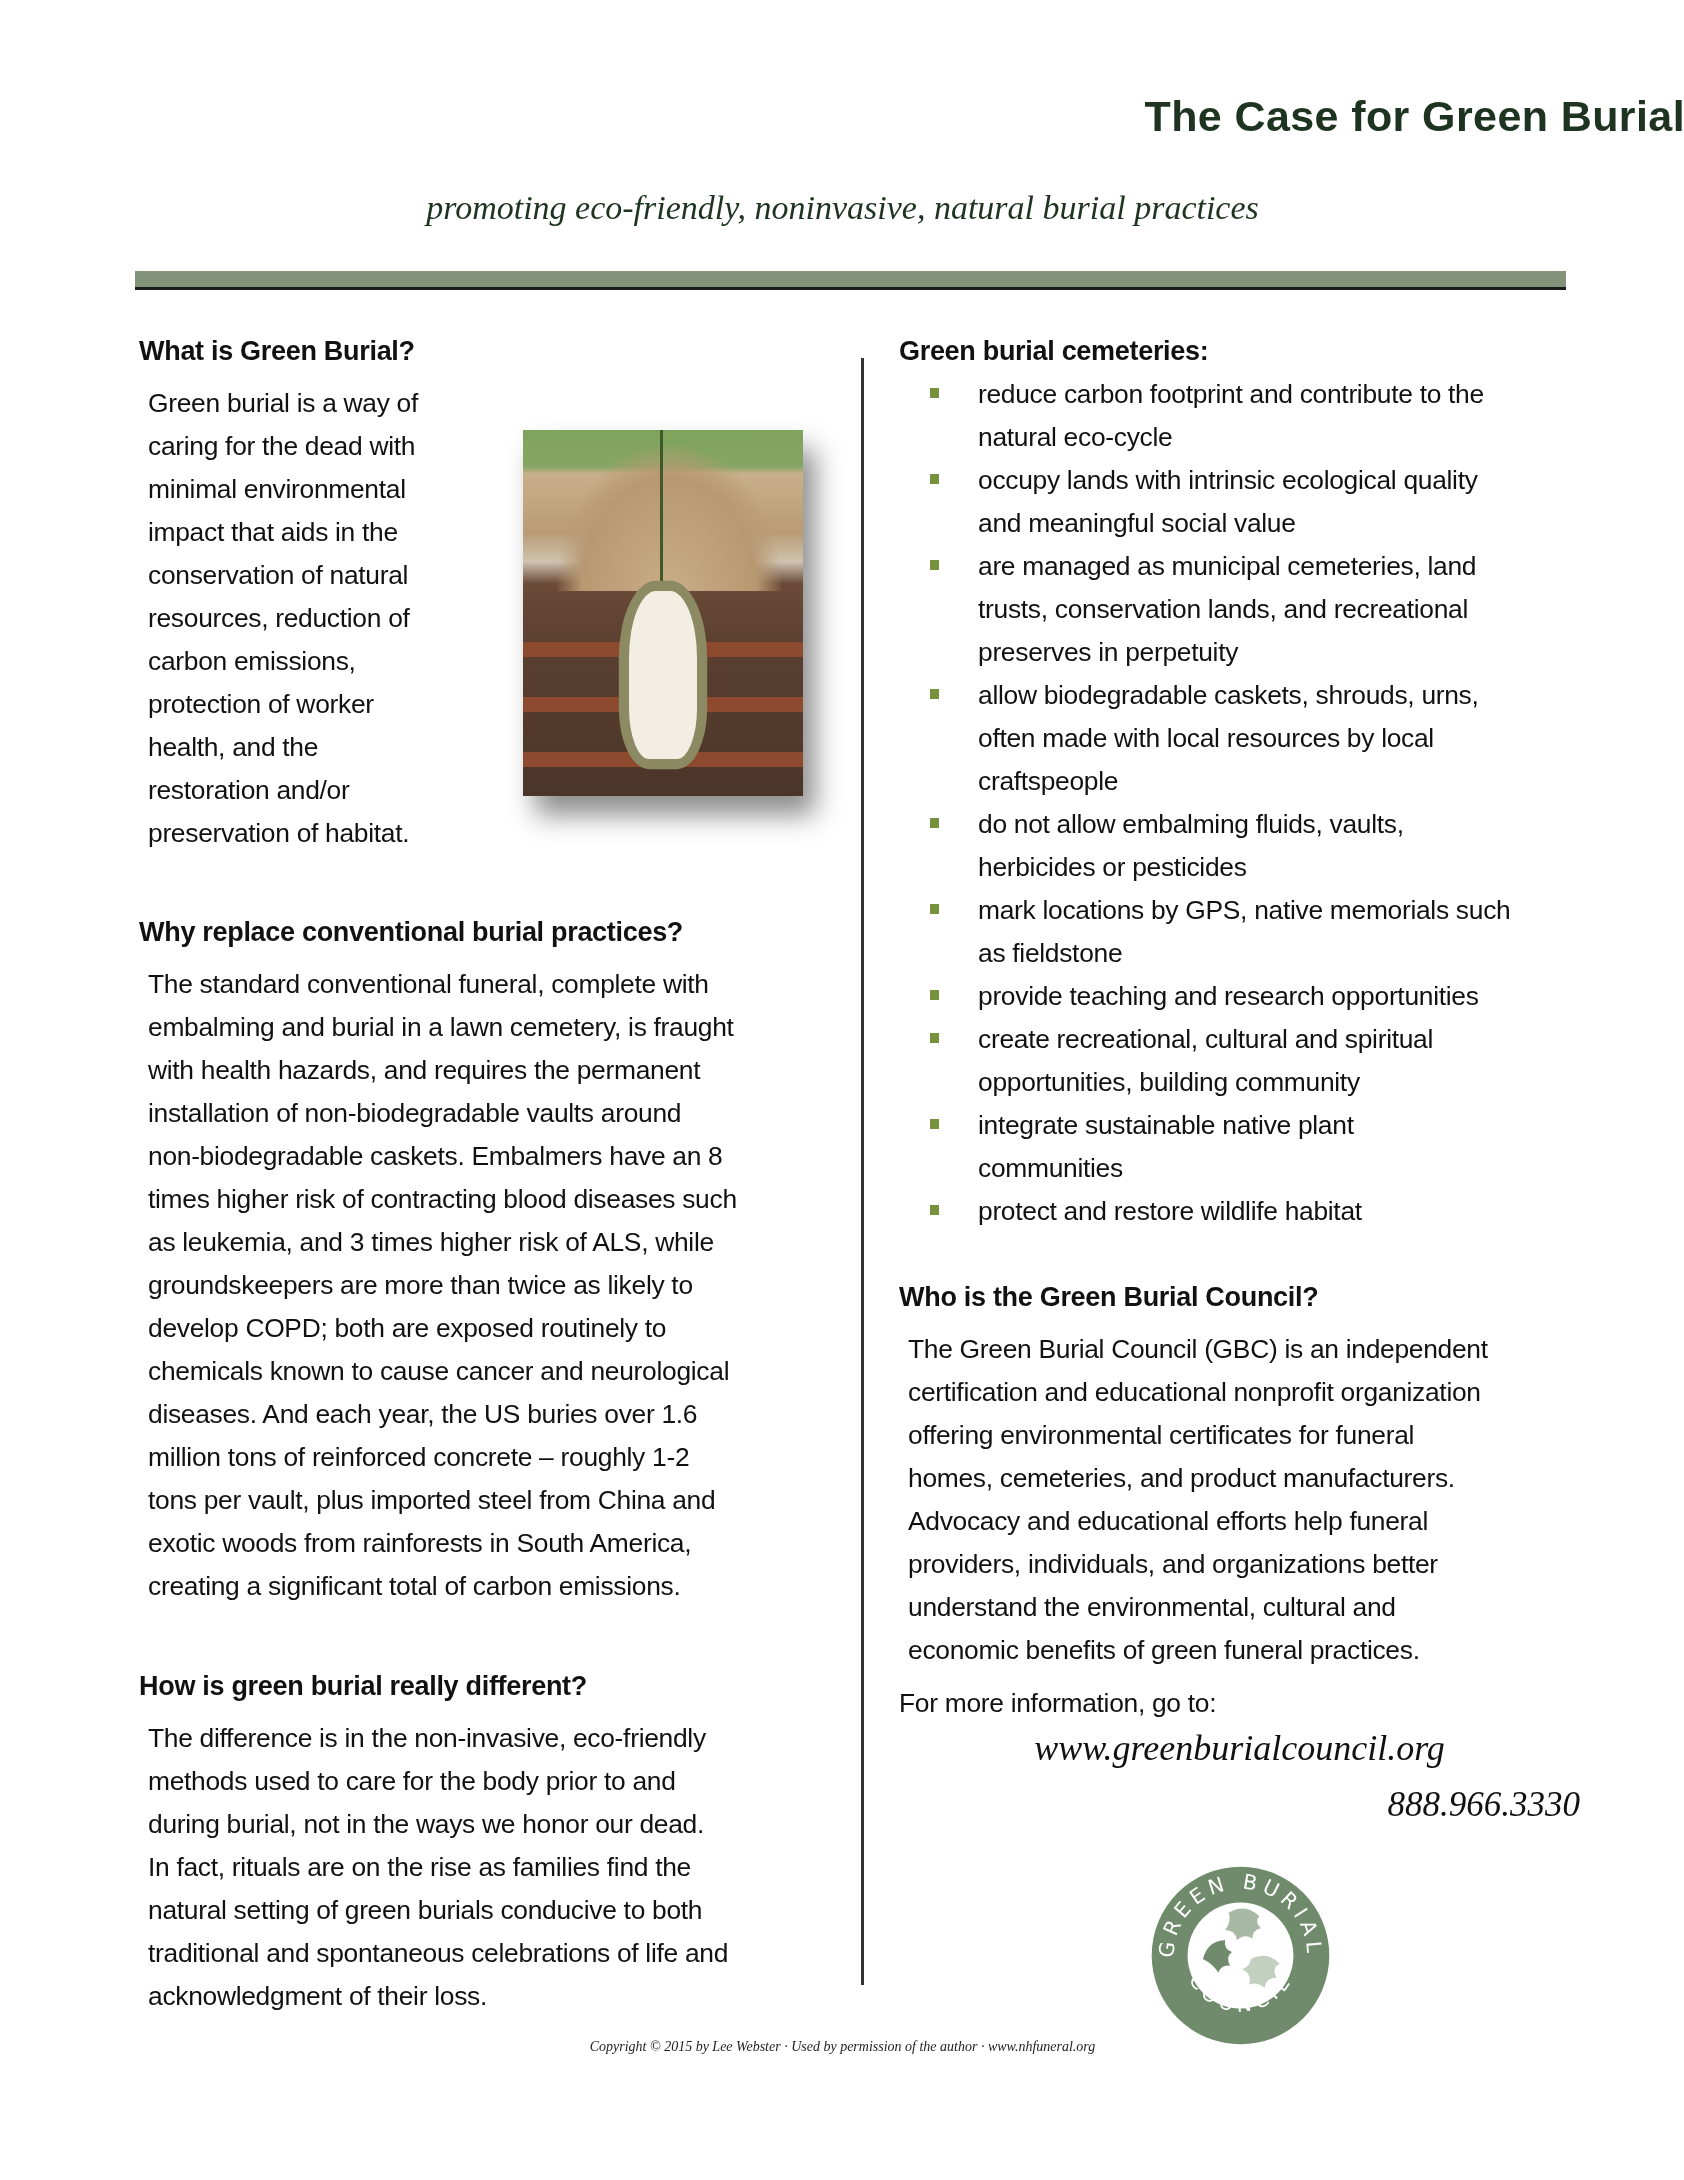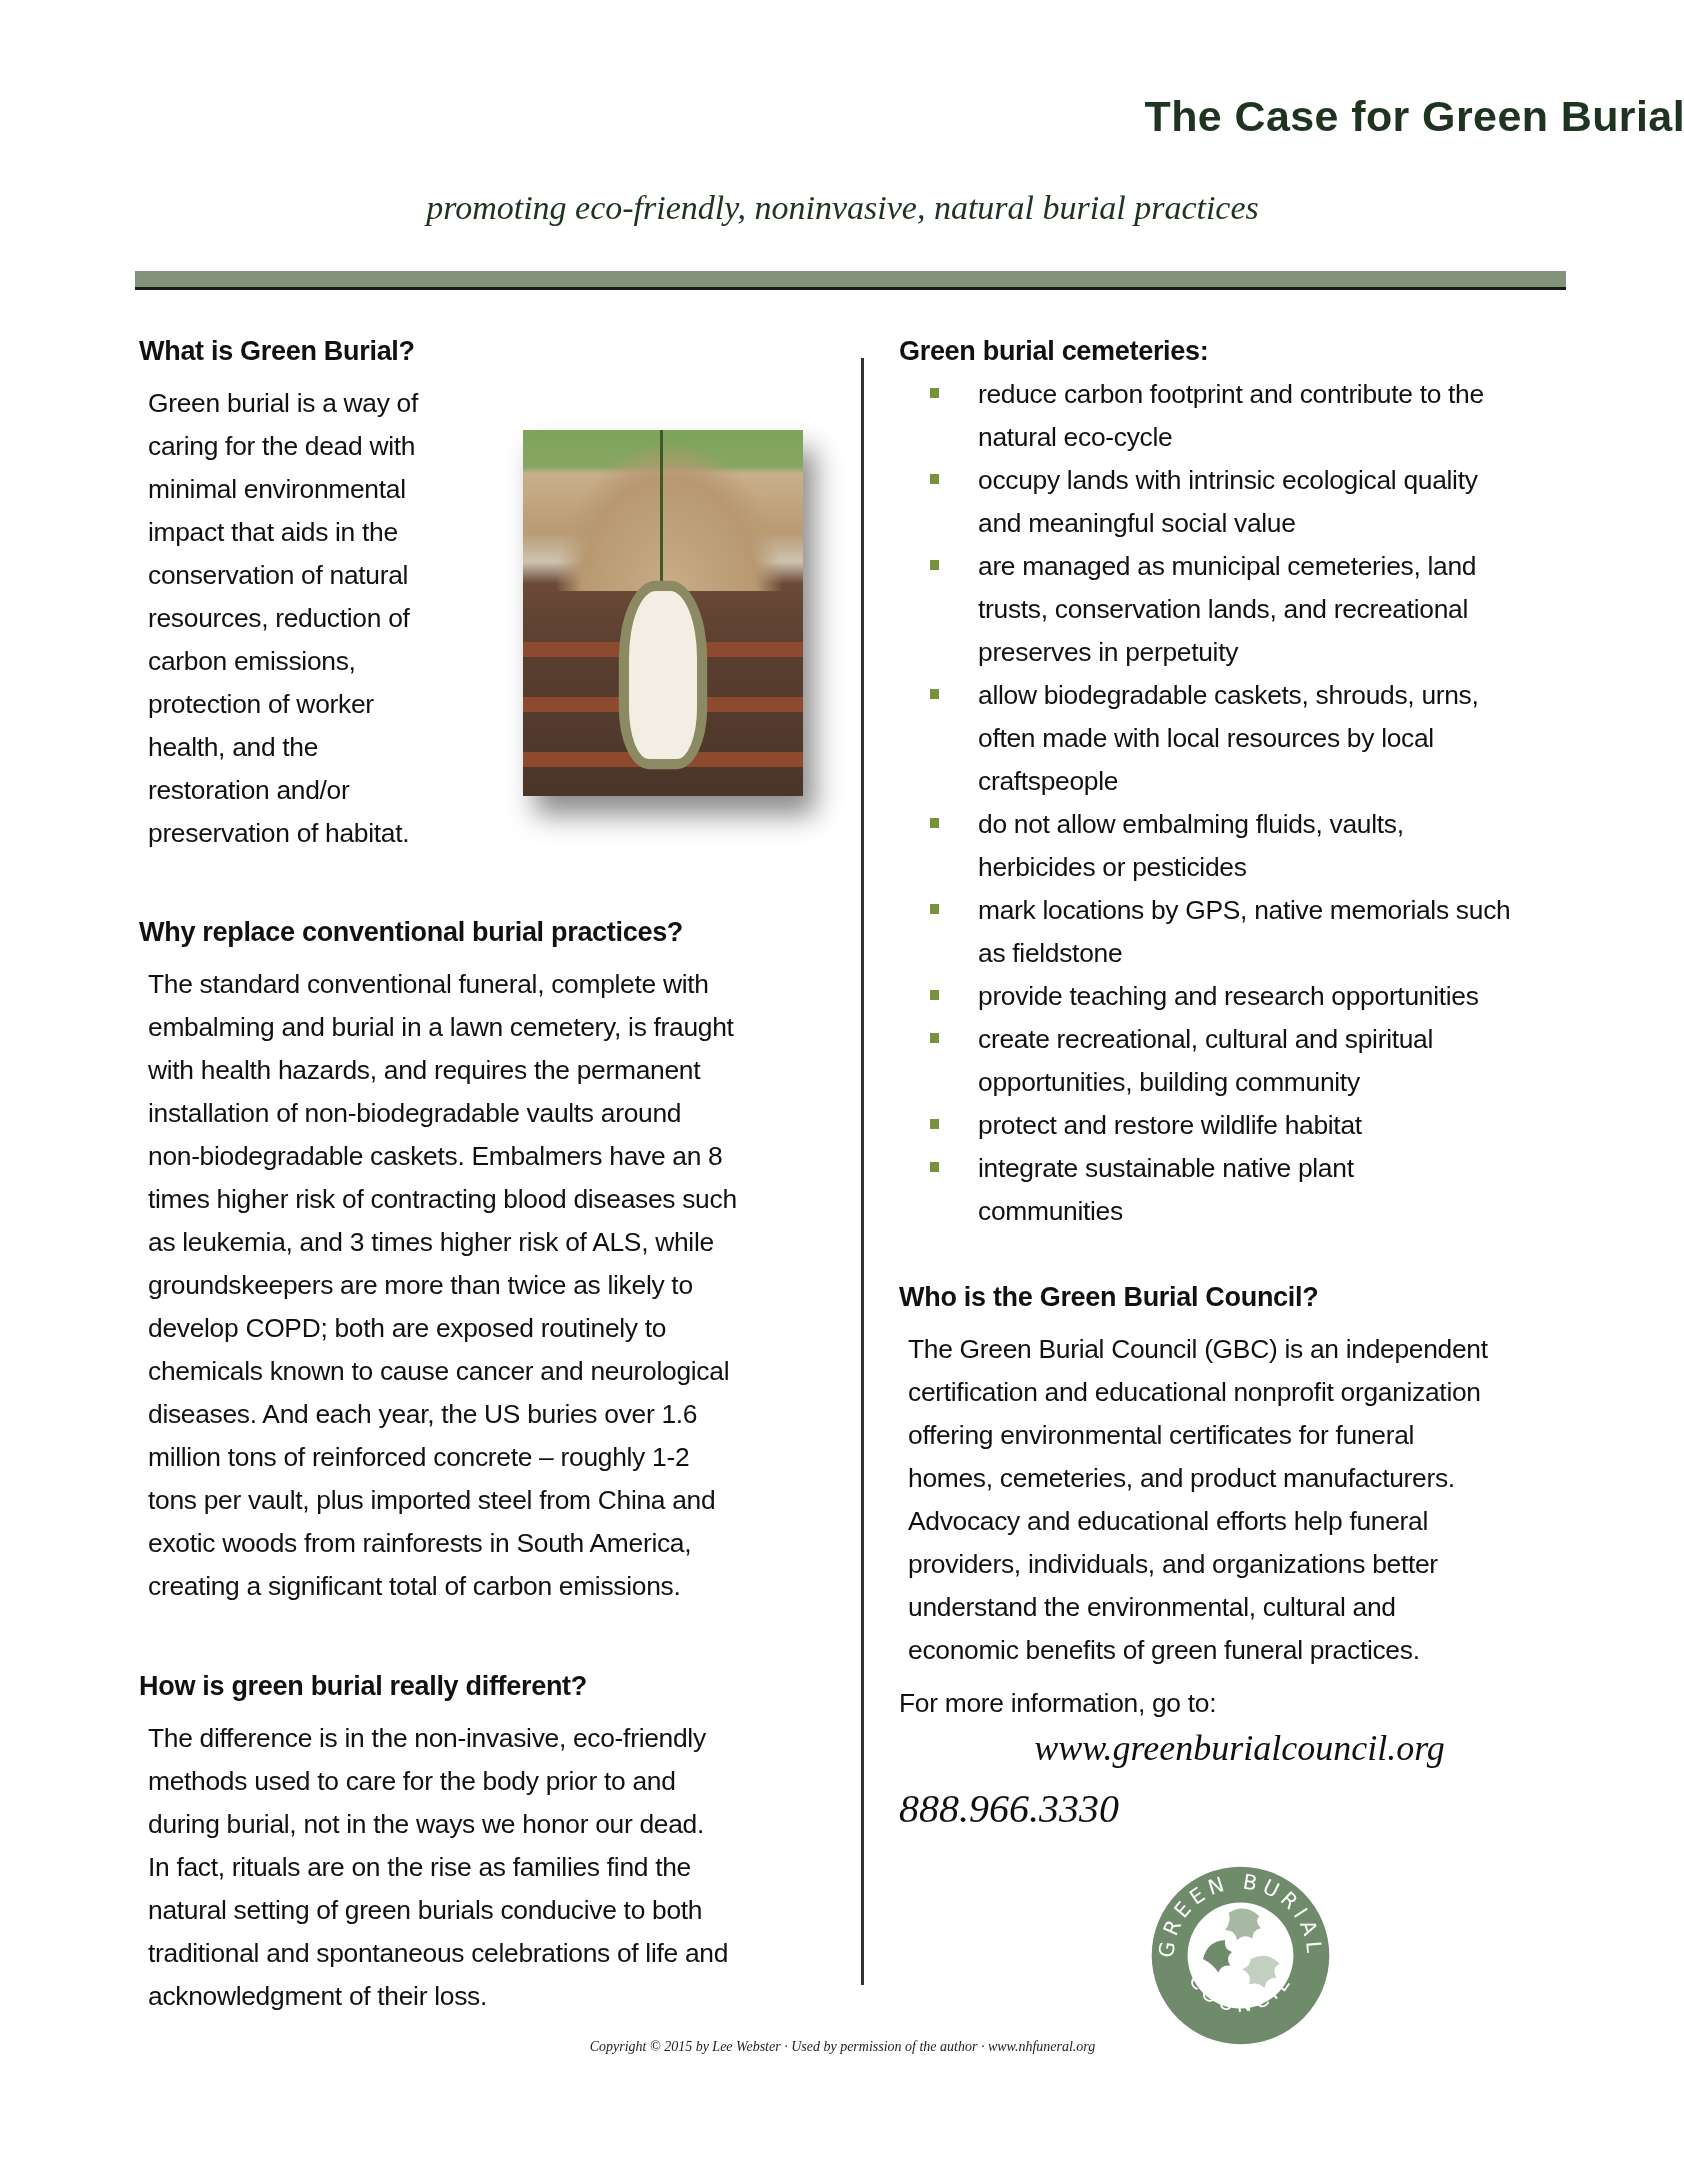--- a/index.html
+++ b/index.html
@@ -41,22 +41,22 @@
 
     .col-right .s4 { position: absolute; top: 330px; left: 0; width: 681px; }
     ul.bullets { list-style: none; margin: 0; padding: 0; }
     ul.bullets li { position: relative; padding-left: 79px; font-size: 26.4px; line-height: 43px; letter-spacing: -0.3px; }
     ul.bullets li .bullet { position: absolute; left: 31px; top: 15.3px; width: 8.5px; height: 9.4px; background: #76923c; }
 
     .s5 { position: absolute; top: 1276px; left: 0; width: 681px; }
     .more { position: absolute; top: 1682px; left: 0; font-size: 26.4px; line-height: 43px; letter-spacing: -0.3px; }
     .url { position: absolute; top: 1727px; left: 0; width: 681px; text-align: center;
            font-family: "Liberation Serif", serif; font-style: italic; font-size: 36px; color: #111; }
-    .phone { position: absolute; top: 1785px; left: 0; width: 681px; text-align: left;
-             font-family: "Liberation Serif", serif; font-style: italic; font-size: 40px; color: #111; }
+    .phone { position: absolute; top: 1785px; left: 0; width: 681px; text-align: right;
+             font-family: "Liberation Serif", serif; font-style: italic; font-size: 35px; color: #111; }
     .logo { position: absolute; left: 1150px; top: 1865px; width: 181px; height: 181px; }
 
     .footer { position: absolute; left: 0; width: 1685px; top: 2039px; text-align: center;
               font-family: "Liberation Serif", serif; font-style: italic; font-size: 14px; color: #222; }
   </style>
 </head>
 <body>
 
 <div class="title">The Case for Green Burial</div>
 <div class="subtitle">promoting eco-friendly, noninvasive, natural burial practices</div>
@@ -131,22 +131,22 @@
     <h2>Green burial cemeteries:</h2>
     <ul class="bullets">
       <li><span class="bullet"></span><span>reduce carbon footprint and contribute to the</span><br><span>natural eco-cycle</span></li>
       <li><span class="bullet"></span><span>occupy lands with intrinsic ecological quality</span><br><span>and meaningful social value</span></li>
       <li><span class="bullet"></span><span>are managed as municipal cemeteries, land</span><br><span>trusts, conservation lands, and recreational</span><br><span>preserves in perpetuity</span></li>
       <li><span class="bullet"></span><span>allow biodegradable caskets, shrouds, urns,</span><br><span>often made with local resources by local</span><br><span>craftspeople</span></li>
       <li><span class="bullet"></span><span>do not allow embalming fluids, vaults,</span><br><span>herbicides or pesticides</span></li>
       <li><span class="bullet"></span><span>mark locations by GPS, native memorials such</span><br><span>as fieldstone</span></li>
       <li><span class="bullet"></span><span>provide teaching and research opportunities</span></li>
       <li><span class="bullet"></span><span>create recreational, cultural and spiritual</span><br><span>opportunities, building community</span></li>
+      <li><span class="bullet"></span><span>integrate sustainable native plant</span><br><span>communities</span></li>
       <li><span class="bullet"></span><span>protect and restore wildlife habitat</span></li>
-      <li><span class="bullet"></span><span>integrate sustainable native plant</span><br><span>communities</span></li>
     </ul>
   </div>
 
   <div class="s5">
     <h2>Who is the Green Burial Council?</h2>
     <p>
       <span>The Green Burial Council (GBC) is an independent</span><br>
       <span>certification and educational nonprofit organization</span><br>
       <span>offering environmental certificates for funeral</span><br>
       <span>homes, cemeteries, and product manufacturers.</span><br>

